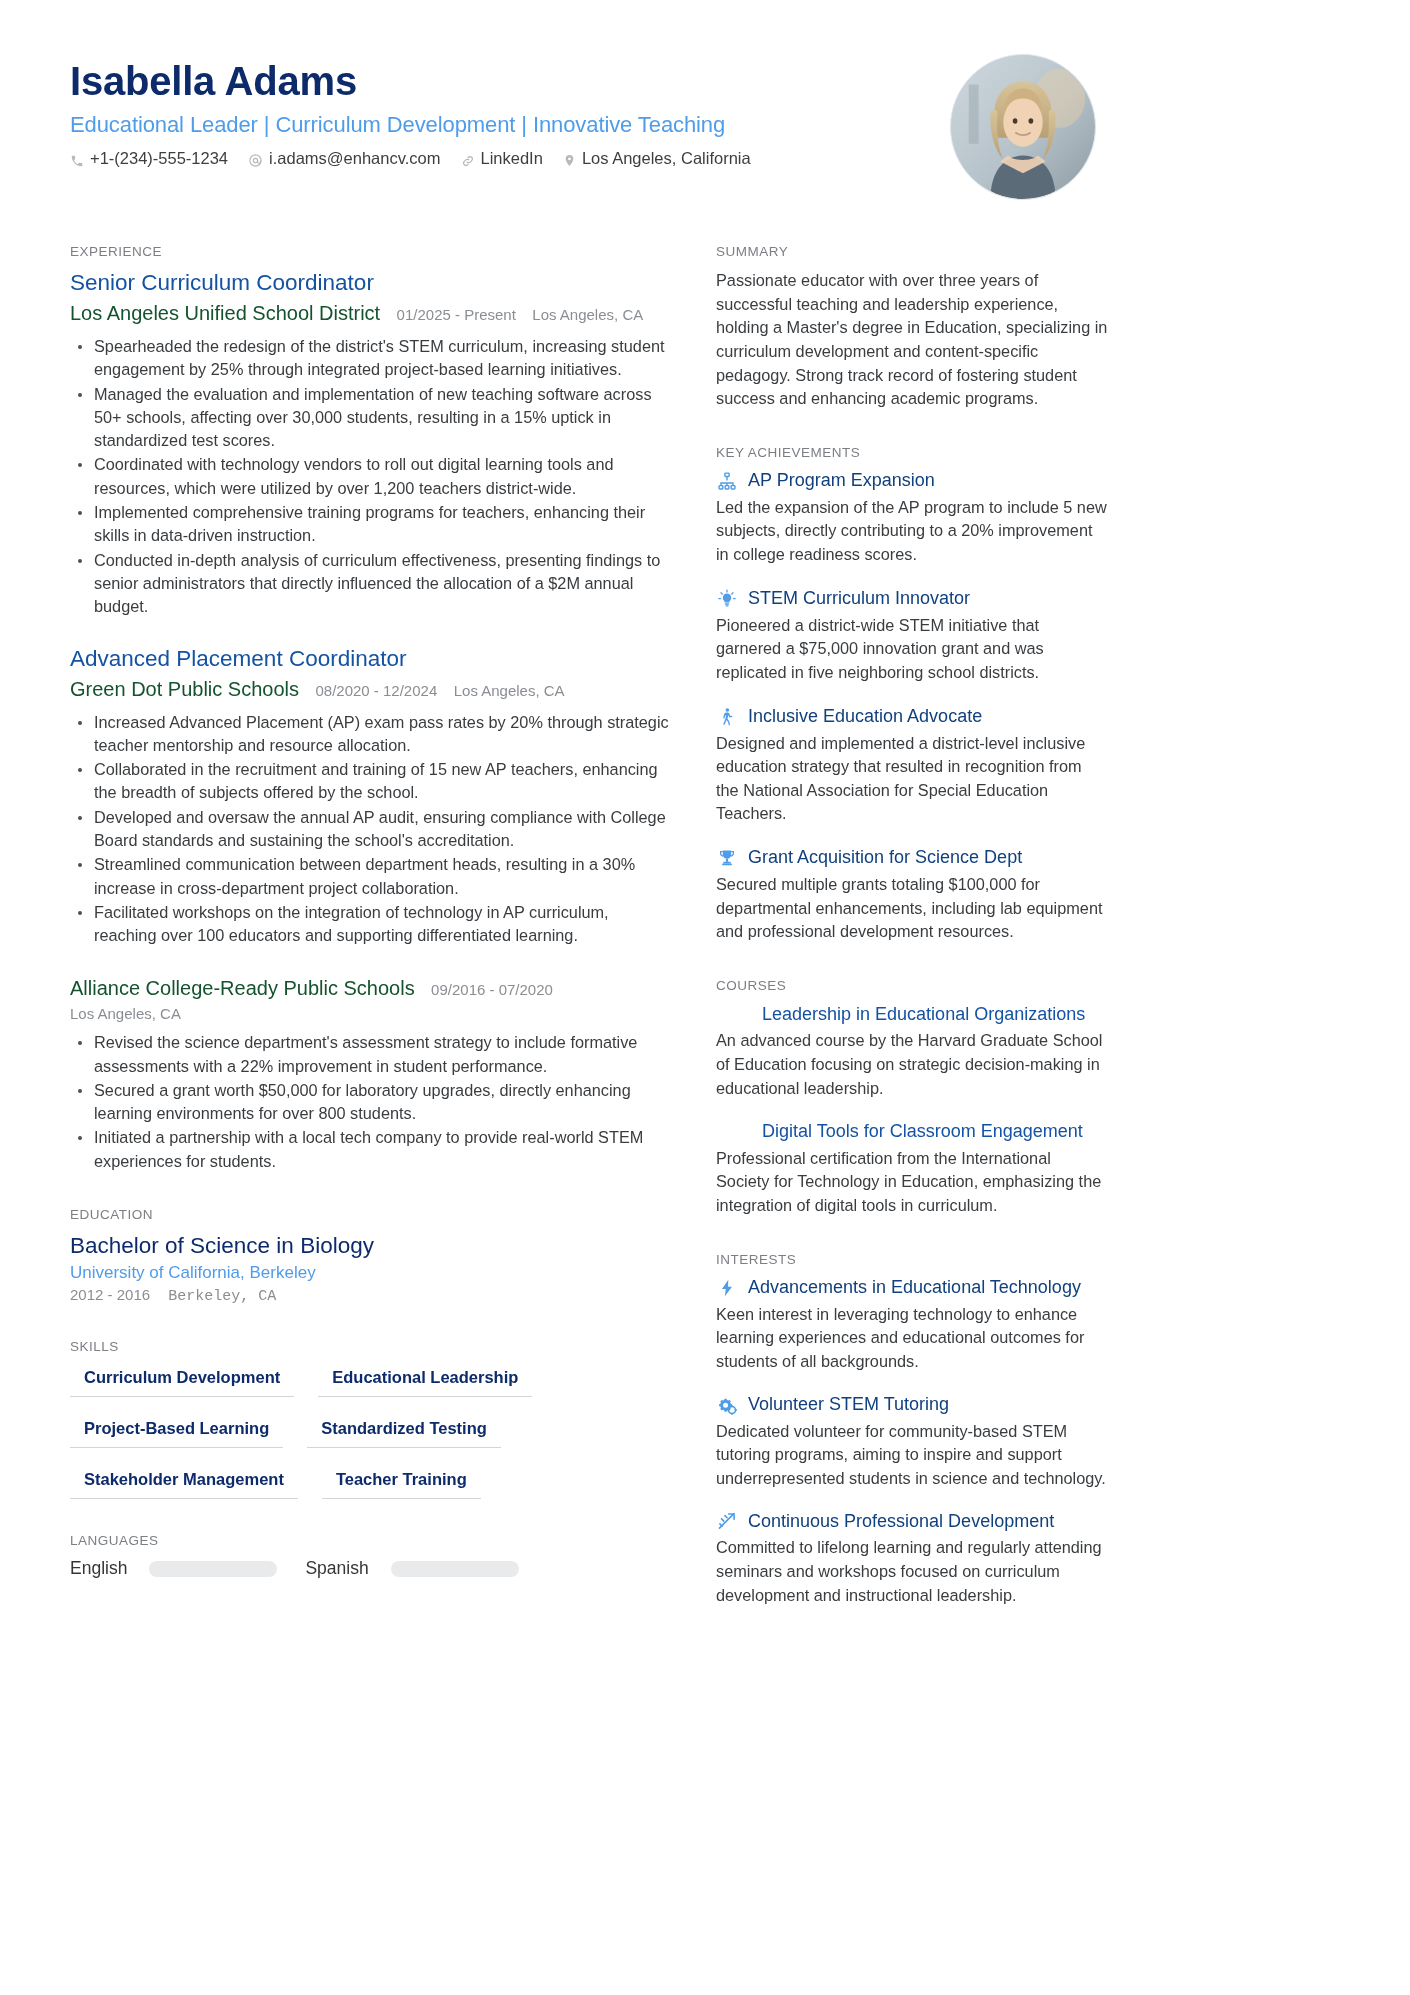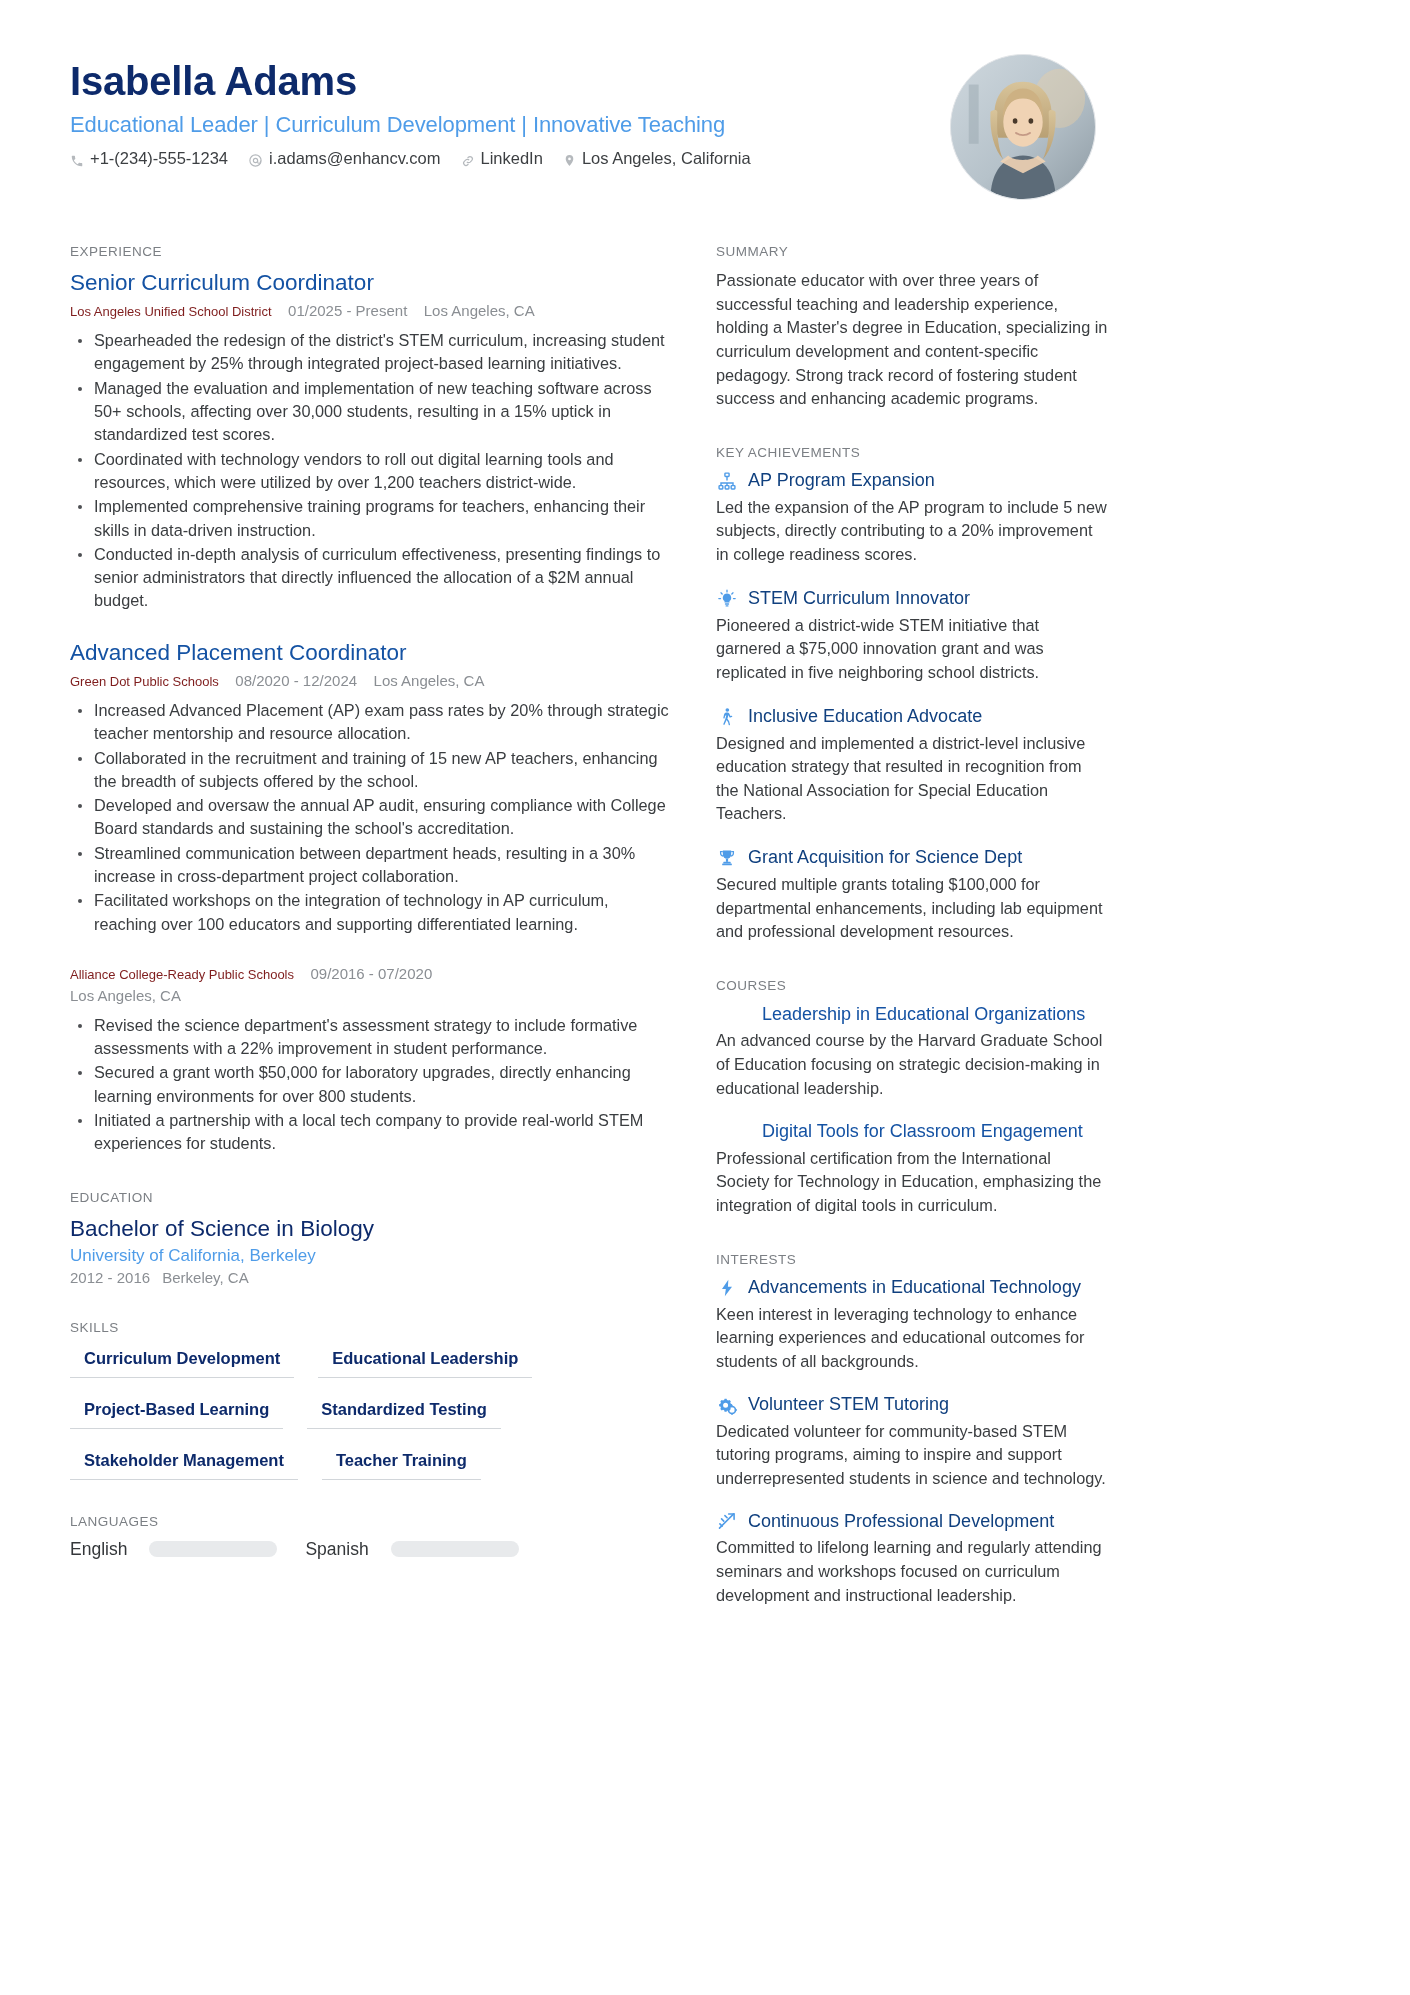--- a/index.html
+++ b/index.html
@@ -74,21 +74,21 @@
   
   .job { margin-bottom: 26px; }
   .job:last-child { margin-bottom: 0; }
   .job-title {
     font-size: 22.5px;
     color: #1452a3;
     font-weight: 400;
     line-height: 1.2;
   }
   .job-meta { margin-top: 3px; line-height: 1.45; }
-  .job-company { font-size: 13px; color: #7f1d1d; }
+  .job-company { font-size: 20px; color: #14532d; }
   .job-dates { font-size: 15px; color: #8a8e93; margin-left: 12px; }
   .job-loc   { font-size: 15px; color: #8a8e93; margin-left: 12px; }
   .job-loc-2 { font-size: 15px; color: #8a8e93; display: block; }
 
   ul.bullets { list-style: none; margin-top: 7px; }
   ul.bullets li {
     position: relative;
     padding-left: 24px;
     font-size: 16.3px;
     line-height: 1.43;
@@ -101,21 +101,21 @@
     left: 8px; top: 10px;
     width: 4px; height: 4px;
     border-radius: 50%;
     background: #4d5053;
   }
 
   
   .edu-degree { font-size: 22.5px; color: #0d2a6b; font-weight: 400; line-height: 1.2; }
   .edu-school { font-size: 17px; color: #4f9ce8; margin-top: 4px; }
   .edu-sub { font-size: 15px; color: #8a8e93; margin-top: 3px; }
-  .edu-sub .sp { margin-left: 8px; }
+  .edu-sub .sp { margin-left: 14px; font-family: Liberation Mono, monospace; }
 
   
   .skills-grid { display: flex; flex-wrap: wrap; gap: 18px 24px; margin-top: 4px; }
   .skill {
     font-size: 16.5px;
     font-weight: 700;
     color: #0d2a6b;
     padding: 4px 14px 9px 14px;
     border-bottom: 1.5px solid #d2d6da;
     white-space: nowrap;

